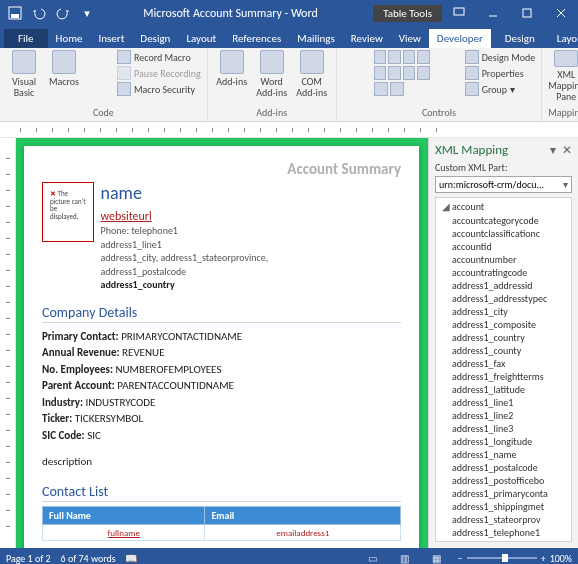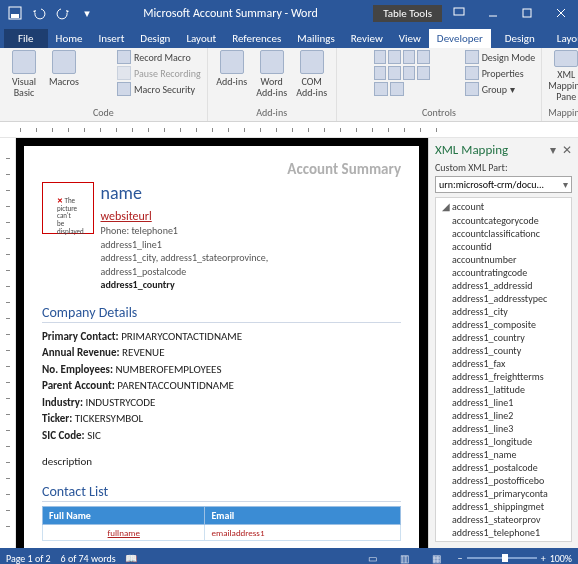--- a/index.html
+++ b/index.html
@@ -32,27 +32,27 @@
 .smallrow { display:flex; flex-direction:column; gap:2px; font-size:10px;margin-left:31px; }
 .smallrow .sitem { display:flex; align-items:center; gap:3px; white-space:nowrap; }
 .smallrow .sico { width:14px; height:14px; background:#d0d8e8; border:1px solid #a0b0c8; }
 
 
 .ruler-h { height:16px; background:#fff; border-bottom:1px solid #e5e5e5; position:relative; }
 .ruler-h::after { content:""; position:absolute; left:20px; right:130px; top:6px; height:4px; background:repeating-linear-gradient(to right,#888 0 1px,transparent 1px 16px); }
 
 
 .workspace { display:flex; height:410px; background:#e6e6e6; }
-.doc-area { flex:1; position:relative; overflow:hidden; background:#000000; }
+.doc-area { flex:1; position:relative; overflow:hidden; background:#22c55e; }
 .ruler-v { width:16px; background:#fff; border-right:1px solid #e5e5e5; position:absolute; left:0; top:0; bottom:0; }
 .ruler-v::after { content:""; position:absolute; top:20px; bottom:10px; left:6px; width:4px; background:repeating-linear-gradient(to bottom,#888 0 1px,transparent 1px 16px); }
 .page { position:absolute; left:24px; top:8px; width:395px; bottom:-20px; background:#fff; box-shadow:0 1px 4px rgba(0,0,0,.3); padding:14px 18px; }
 
 .page-title-gray { position:absolute; right:18px; top:14px; color:#b0b0b0; font-size:15px; font-weight:bold; }
-.img-placeholder { width:52px; height:52px; border:1px solid #cc0000; font-size:7px; color:#444; padding:14px; line-height:1.1; display:inline-block; vertical-align:top; }
+.img-placeholder { width:52px; height:60px; border:1px solid #cc0000; font-size:7px; color:#444; padding:7px; line-height:1.1; display:inline-block; vertical-align:top; }
 .img-placeholder .redx { color:#cc0000; font-weight:bold; }
 .namebox { display:inline-block; vertical-align:top; margin-left:4px; }
 .name-hd { color:#2b579a; font-size:18px; }
 .addr-block { font-size:10px; color:#555; margin-top:4px; line-height:1.35; }
 .url { color:#b02020; text-decoration:underline; font-size:12px;margin-top:37px; }
 .bold { font-weight:bold; color:#222; }
 
 .sect-hd { color:#2b579a; font-size:14px; border-bottom:1px solid #cfd8e6; margin-top:12px; padding-bottom:1px; }
 .details { font-size:11px; color:#222; margin-top:6px; line-height:1.5; }
 .details .lab { font-weight:bold; }
@@ -293,21 +293,21 @@
 
       <div class="sect-hd">Contact List</div>
       <table class="tbl">
         <tbody>
             <tr>
               <th>Full Name</th>
               <th>Email</th>
             </tr>
         <tr>
               <td style="text-align:center"><span style="text-decoration:underline">fullname</span></td>
-              <td style="text-align:left">emailaddress1</td>
+              <td style="text-align:center">emailaddress1</td>
             </tr>
       </tbody>
         </table>
     </div>
   </div>
 
   <div class="xpane">
     <div class="xhead">
         <span>XML Mapping</span>
       <div style="display:flex;gap:6px">

